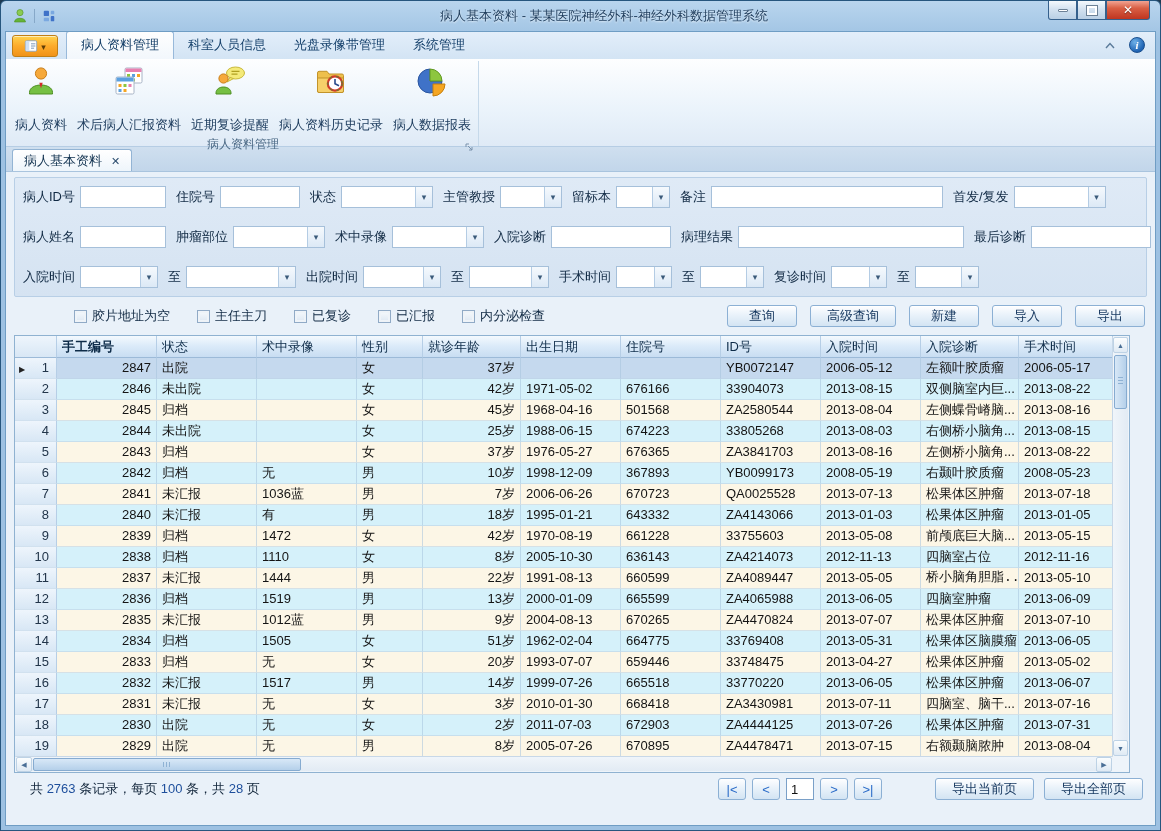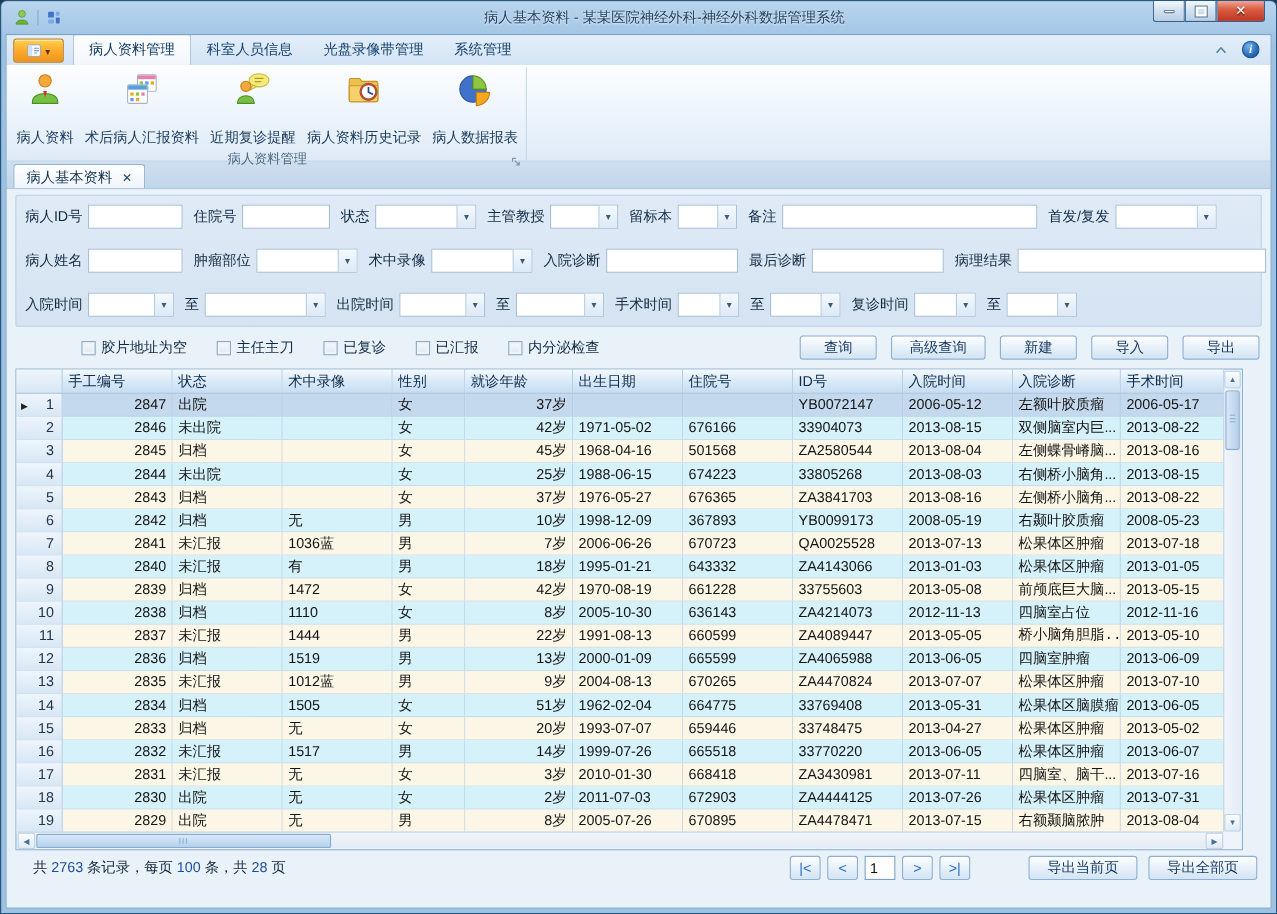--- a/index.html
+++ b/index.html
@@ -366,26 +366,26 @@
               <div class="flabel">术中录像</div>
               <div class="fcombo" style="width: 92px;">
                 <div class="fdrop"></div>
               </div>
             </div>
             <div class="ffield">
               <div class="flabel">入院诊断</div>
               <input class="finput" style="width: 120px;">
             </div>
             <div class="ffield">
+              <div class="flabel">病理结果</div>
+              <input class="finput" style="width: 226px;">
+            </div>
+            <div class="ffield">
               <div class="flabel">最后诊断</div>
               <input class="finput" style="width: 120px;">
-            </div>
-            <div class="ffield">
-              <div class="flabel">病理结果</div>
-              <input class="finput" style="width: 226px;">
             </div>
           </div>
           <div class="frow">
             <div class="ffield">
               <div class="flabel">入院时间</div>
               <div class="fcombo" style="width: 78px;">
                 <div class="fdrop"></div>
               </div>
             </div>
             <div class="ffield">
@@ -461,21 +461,21 @@
             <button class="abtn">高级查询</button>
             <button class="abtn">新建</button>
             <button class="abtn">导入</button>
             <button class="abtn">导出</button>
           </div>
       </div>
 
       <div class="grid">
         <div id="ghead" class="ghead">
             <div class="ghcell rowhdr"></div>
-            <div class="ghcell" style="width: 100px;">手工编号</div>
+            <div class="ghcell" style="width: 100px; font-weight: bold;">手工编号</div>
             <div class="ghcell" style="width: 100px;">状态</div>
             <div class="ghcell" style="width: 100px;">术中录像</div>
             <div class="ghcell" style="width: 66px;">性别</div>
             <div class="ghcell" style="width: 98px;">就诊年龄</div>
             <div class="ghcell" style="width: 100px;">出生日期</div>
             <div class="ghcell" style="width: 100px;">住院号</div>
             <div class="ghcell" style="width: 100px;">ID号</div>
             <div class="ghcell" style="width: 100px;">入院时间</div>
             <div class="ghcell" style="width: 98px;">入院诊断</div>
             <div class="ghcell" style="width: 94px;">手术时间</div>

